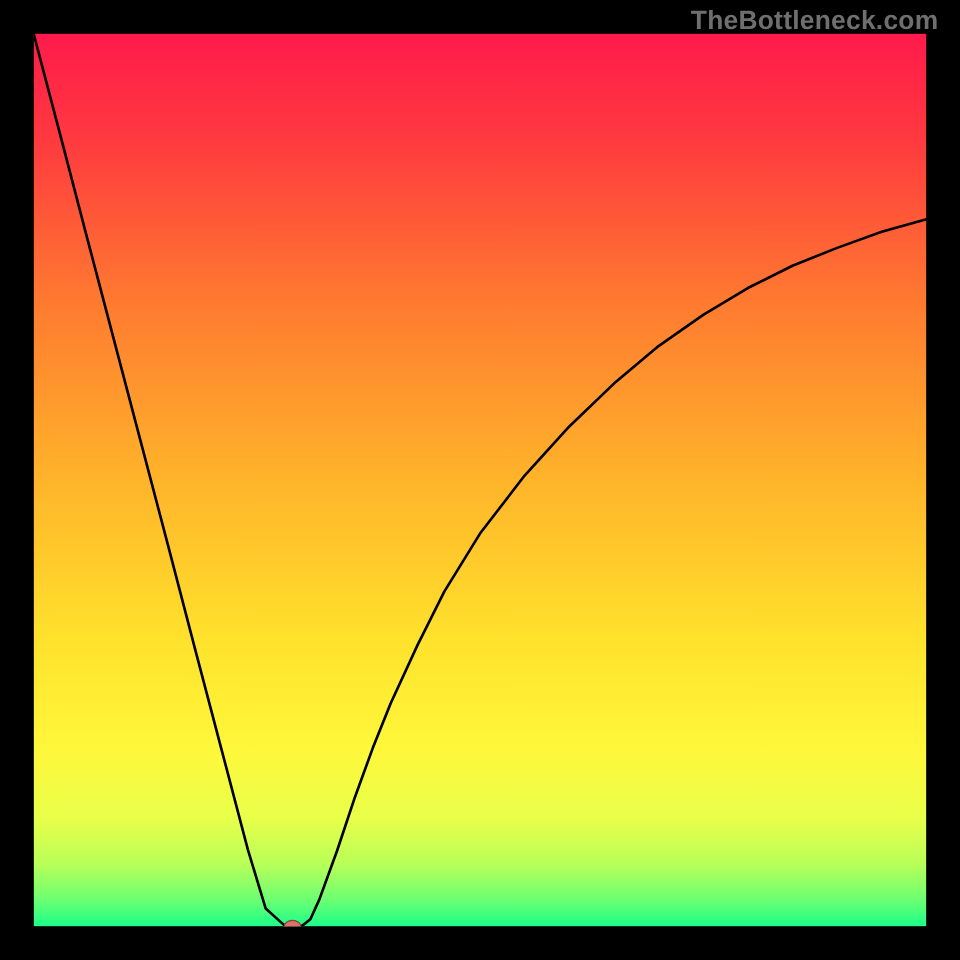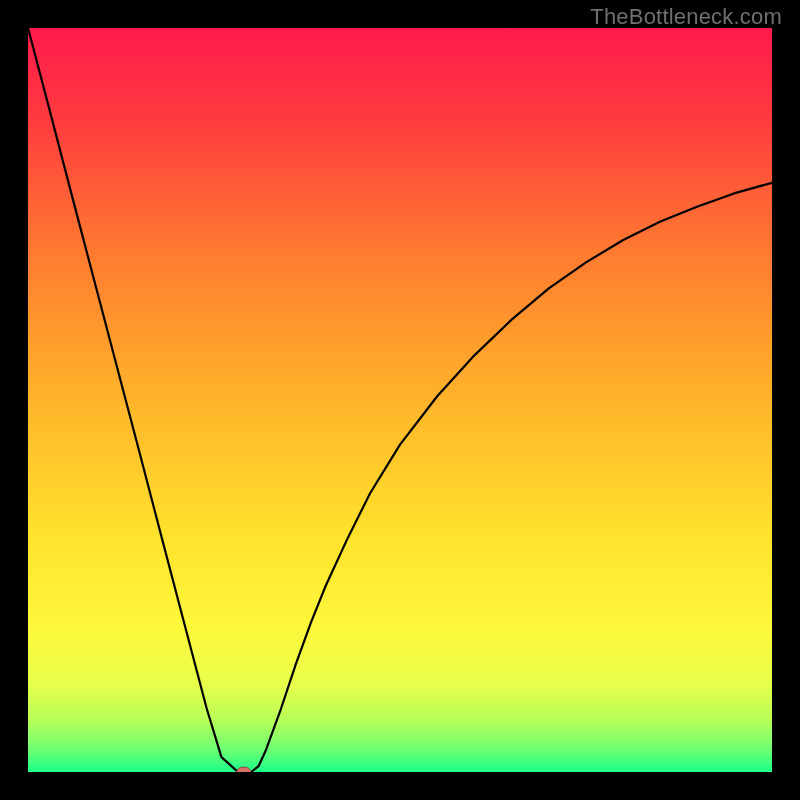--- a/index.html
+++ b/index.html
@@ -26,21 +26,21 @@
     width: 744px;
     height: 744px;
   }
   .watermark {
     position: absolute;
     top: 4px;
     right: 18px;
     color: #6f6f6f;
     font-size: 22px;
     letter-spacing: 0.2px;
-    font-weight: 400;
+    font-weight: 700;
     user-select: none;
   }
 </style>
 </head>
 <body>
 
 <div class="frame">
   <svg class="plot" viewBox="0 0 744 744" preserveAspectRatio="none">
     <defs>
       <linearGradient id="bg-grad" x1="0" y1="0" x2="0" y2="1">

